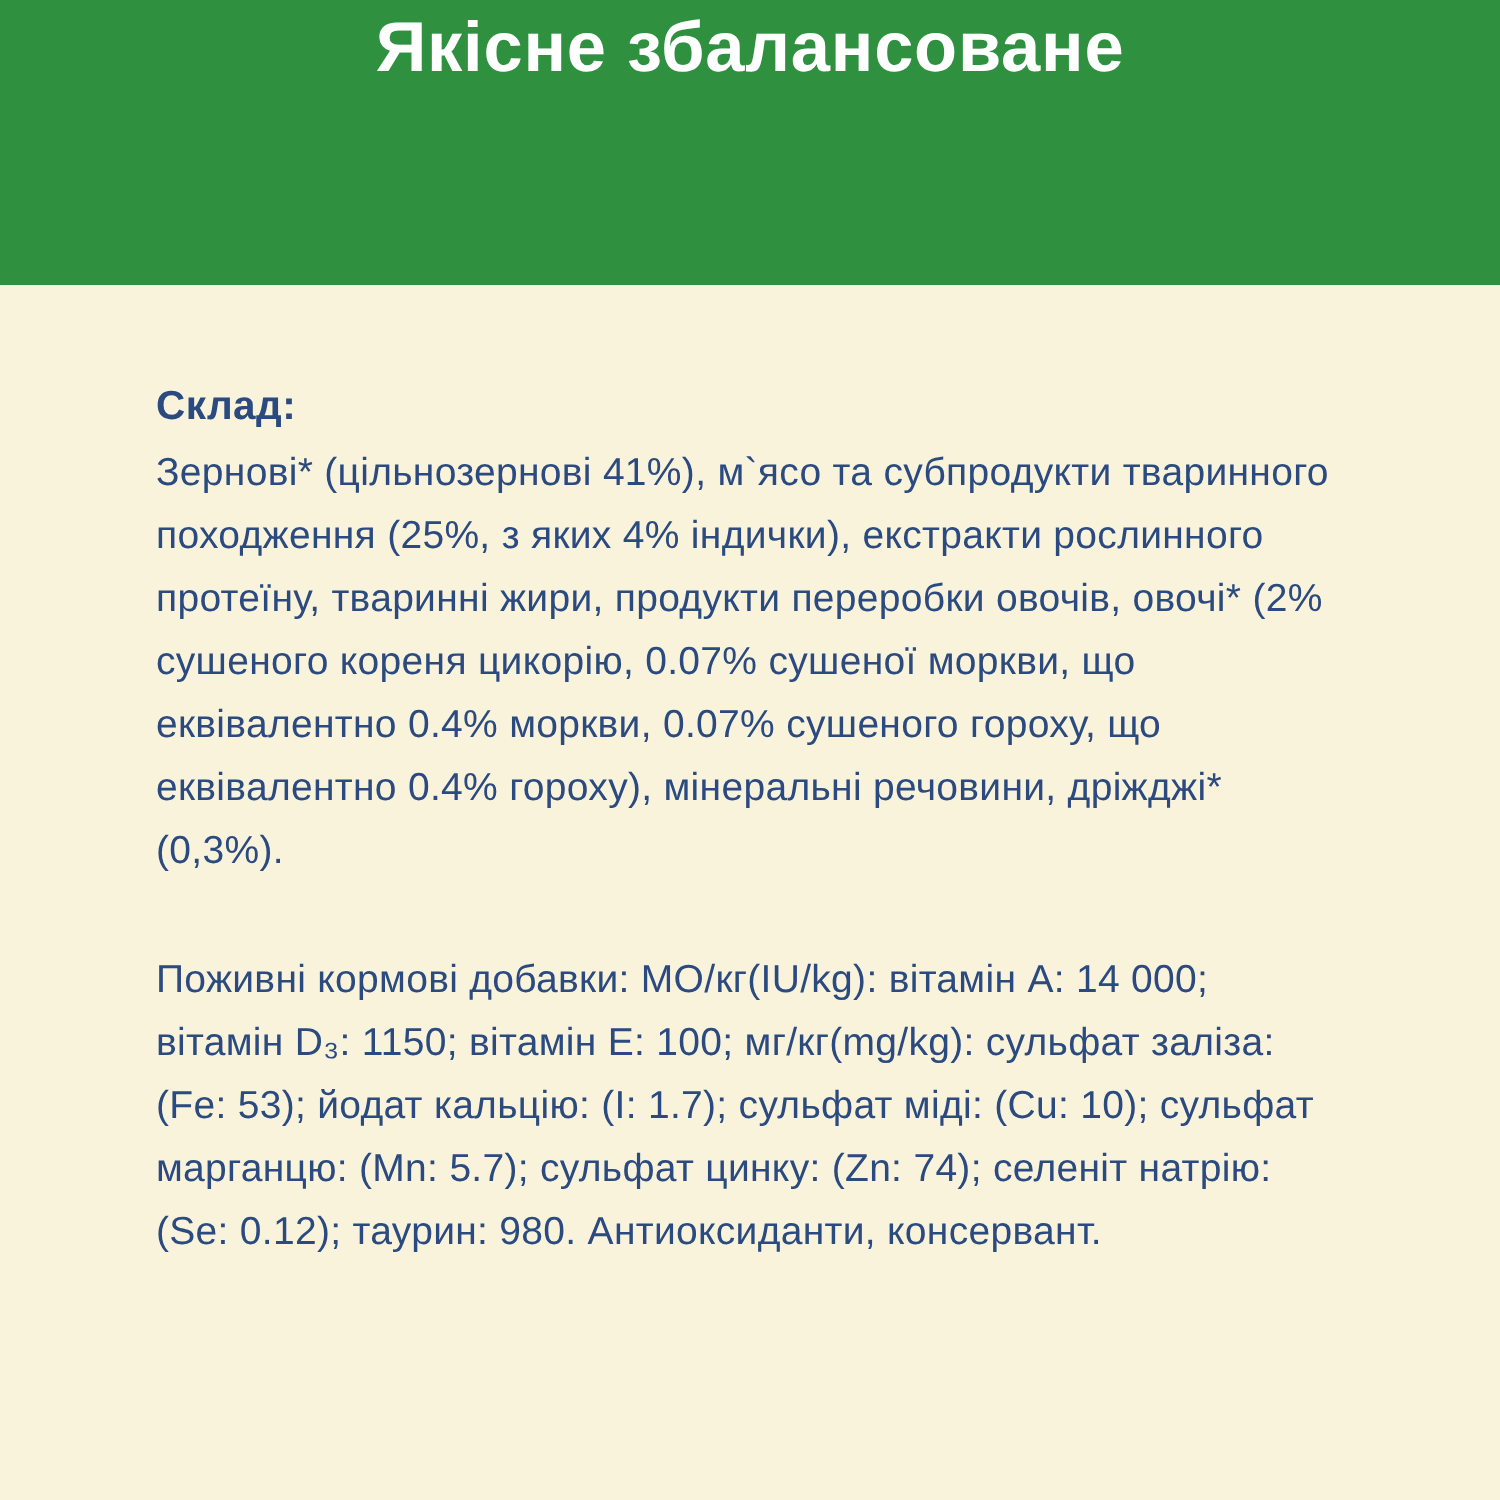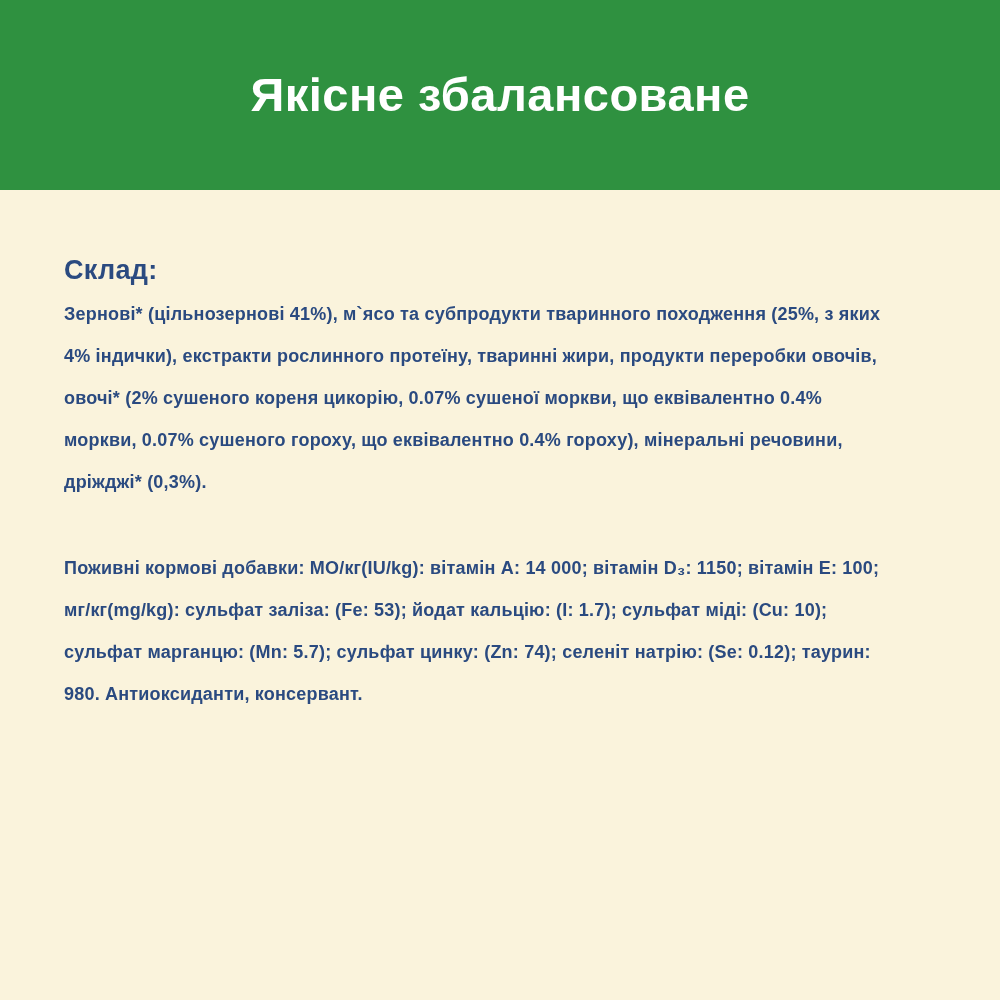--- a/index.html
+++ b/index.html
@@ -13,50 +13,50 @@
     background: #faf3dc;
     font-family: "Liberation Sans", sans-serif;
     color: #2a4a80;
     overflow: hidden;
   }
   .banner {
     width: 1000px;
     height: 190px;
     background: #2f9140;
     display: flex;
-    align-items: center;
+    align-items: flex-start;
     justify-content: center;
     box-sizing: border-box;
   }
   .banner-title {
     color: #ffffff;
     font-size: 47px;
     font-weight: bold;
     line-height: 62px;
     text-align: center;
     letter-spacing: 0.5px;
   }
   .content {
     box-sizing: border-box;
-    padding: 62px 105px 0 64px;
+    padding: 62px 105px 0 104px;
   }
   .section {
     margin: 0 0 44px 0;
   }
   .section h2 {
     margin: 0 0 5px 0;
     font-size: 27px;
     font-weight: bold;
     line-height: 36px;
     letter-spacing: 0.3px;
   }
   .section p {
     margin: 0;
-    font-size: 18px;
-    font-weight: bold;
+    font-size: 26px;
+    font-weight: normal;
     line-height: 42px;
     letter-spacing: 0.2px;
   }
 </style>
 </head>
 <body>
 
 <header class="banner">
   <div class="banner-title">
     <span>Якісне збалансоване</span><br>

